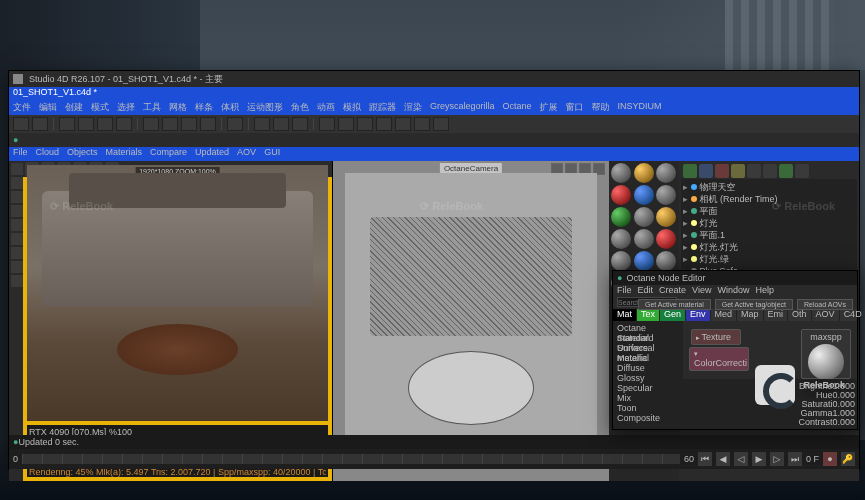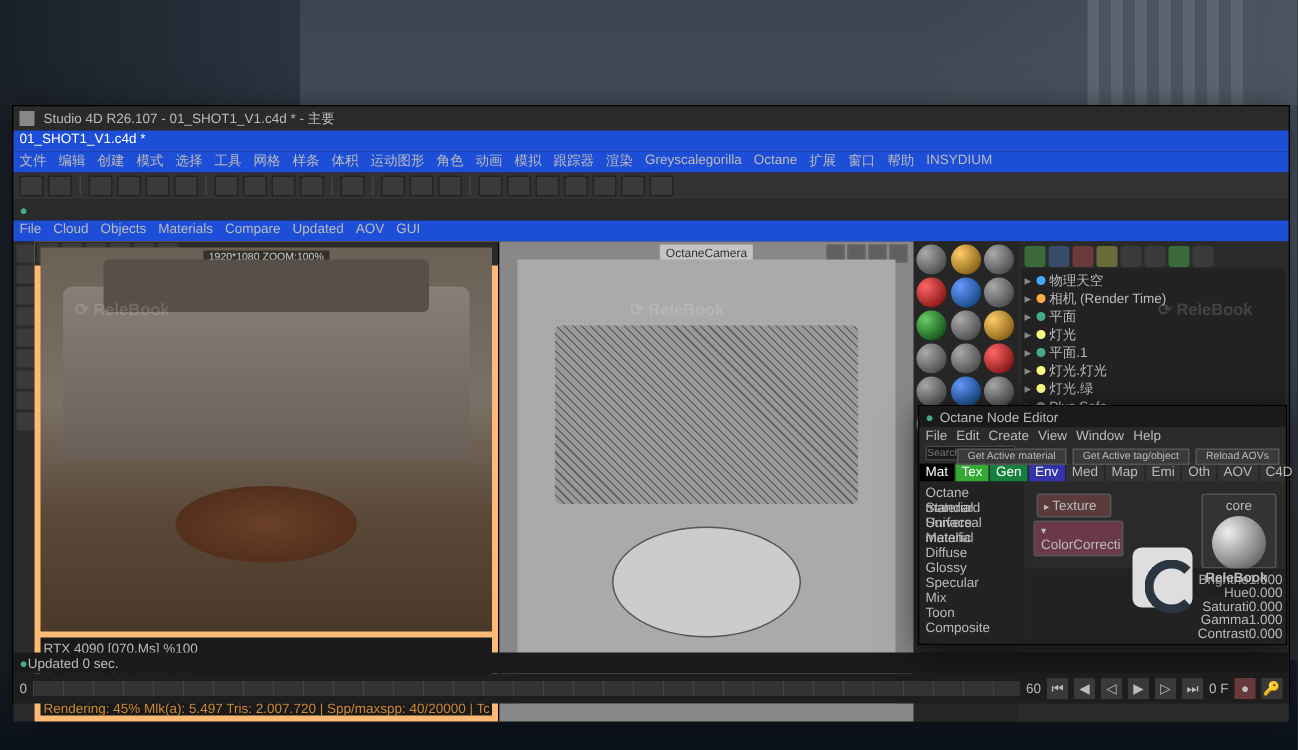--- a/index.html
+++ b/index.html
@@ -14,21 +14,21 @@
 .menubar{height:14px;background:#1d4ed8;display:flex;padding:0 4px;gap:8px;font-size:8px;color:#999}
 .menubar span{cursor:pointer}
 .toolbar{height:18px;background:#323232;display:flex;align-items:center;padding:0 4px;gap:3px}
 .tb-btn{width:16px;height:14px;background:#3a3a3a;border:1px solid #222}
 .tb-sep{width:1px;height:12px;background:#444;margin:0 2px}
 .liveviewer-bar{height:14px;background:#2a2a2a;display:flex;align-items:center;padding:0 4px;gap:6px;font-size:8px}
 .content{display:flex;height:calc(100% - 78px)}
 .left-tools{width:14px;background:#2a2a2a;display:flex;flex-direction:column;gap:2px;padding:2px}
 .lt-btn{width:12px;height:12px;background:#3a3a3a}
 .viewport-area{flex:1;display:flex}
-.vp-left{width:310px;background:#fdba74;position:relative;border-right:1px solid #000}
+.vp-left{width:310px;background:#eab308;position:relative;border-right:1px solid #000}
 .vp-left .render{position:absolute;inset:4px 4px 60px 4px;background:linear-gradient(180deg,#6a6055 0%,#7a7065 40%,#5a4838 70%,#4a3828 100%);overflow:hidden}
 .sofa-l{position:absolute;left:5%;top:10%;width:90%;height:45%;background:linear-gradient(180deg,#888078,#686058);border-radius:6px}
 .sofa-l::before{content:"";position:absolute;left:10%;top:-15%;width:80%;height:30%;background:#585048;border-radius:4px}
 .table-l{position:absolute;left:30%;top:62%;width:40%;height:20%;background:radial-gradient(ellipse,#6a4028,#4a2818);border-radius:50%}
 .vp-stats{position:absolute;left:4px;bottom:4px;right:4px;height:52px;background:#1a1a1a;font-size:7px;line-height:10px;color:#888;padding:2px}
 .vp-stats div{white-space:nowrap;overflow:hidden}
 .vp-right{flex:1;background:#888;position:relative}
 .vp-right .vp-label{position:absolute;bottom:16px;right:6px;font-size:8px;color:#333}
 .vp-right .wireframe{position:absolute;inset:12px;background:#aaa}
 .sofa-w{position:absolute;left:10%;top:15%;width:80%;height:40%;background:repeating-linear-gradient(45deg,#666 0 1px,#999 1px 4px);border-radius:4px}
@@ -397,21 +397,21 @@
       <div>Glossy</div>
       <div>Specular</div>
       <div>Mix</div>
       <div>Toon</div>
       <div>Composite</div>
     </div>
     <div class="ne-canvas">
       <div class="node tex">▸ <span>Texture</span></div>
       <div class="node cc">▾ <span>ColorCorrecti</span></div>
       <div class="node out">
-        <div style="text-align:center">core</div>
+        <div style="text-align:center">maxspp</div>
         <div class="ball"></div>
       </div>
       <div class="ne-props">
         <div class="prop-row">
             <span>Brightne</span>
             <span>1.000</span>
           </div>
         <div class="prop-row">
             <span>Hue</span>
             <span>0.000</span>

